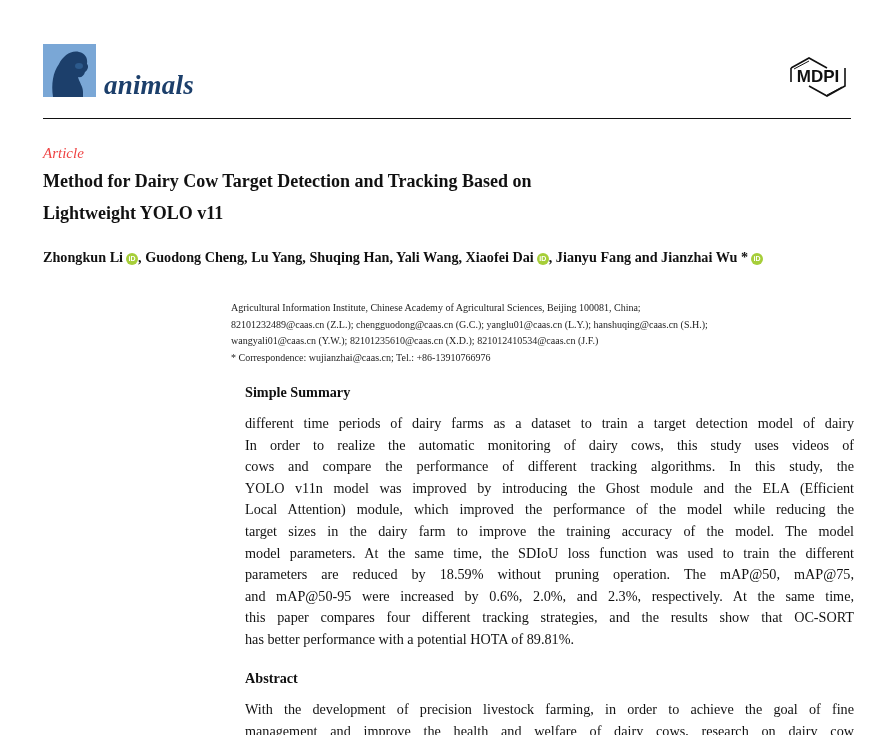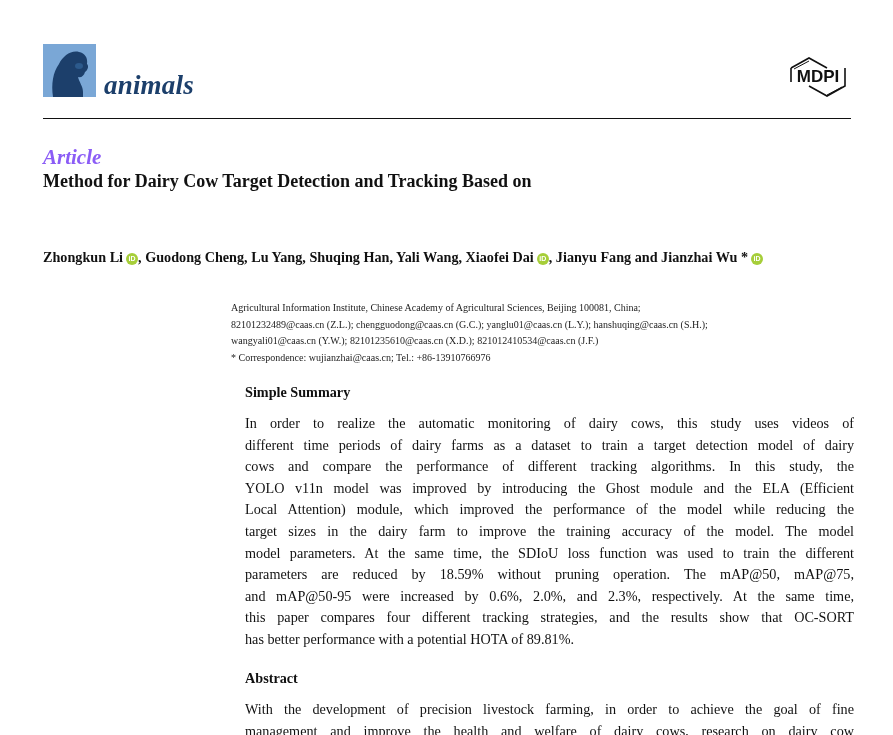--- a/index.html
+++ b/index.html
@@ -11,21 +11,21 @@
   .journal-logo { position: absolute; left: 0; top: 0; width: 53px; height: 53px; background: #7aa7d6; overflow: hidden; }
   .journal-name {
     position: absolute; left: 61px; top: 26px;
     font-family: "Liberation Serif", serif; font-style: italic; font-weight: bold;
     font-size: 27px; color: #1c3f6b; letter-spacing: 0.2px;
   }
   .publisher-logo { position: absolute; right: 0; top: 10px; width: 66px; height: 46px; text-align: center; }
   .rule { position: absolute; left: 43px; top: 118px; width: 808px; height: 1px; background: #111; }
   .article-type {
     position: absolute; left: 43px; top: 145px;
-    font-style: italic; font-size: 21px; color: #8b5cf6; font-weight: bold;
+    font-style: italic; font-size: 15px; color: #ef4444;
   }
   .title {
     position: absolute; left: 43px; top: 165px; width: 830px;
     font-weight: bold; font-size: 18px; line-height: 32px; color: #111;
   }
   .authors {
     position: absolute; left: 43px; top: 249px; width: 840px;
     font-weight: bold; font-size: 14.2px; color: #111; white-space: nowrap;
   }
   .orcid {
@@ -71,38 +71,39 @@
     </svg>
   </div>
 </div>
 
 <div class="rule"></div>
 
 <div class="article-type">Article</div>
 
 <div class="title">
   <div>Method for Dairy Cow Target Detection and Tracking Based on</div>
+  <div>Lightweight YOLO v11</div>
 </div>
 
 <div class="authors">
   <span>Zhongkun Li</span><span class="orcid">iD</span><span>, </span><span>Guodong Cheng</span><span>, </span><span>Lu Yang</span><span>, </span><span>Shuqing Han</span><span>, </span><span>Yali Wang</span><span>, </span><span>Xiaofei Dai</span><span class="orcid">iD</span><span>, </span><span>Jianyu Fang</span><span> and </span><span>Jianzhai Wu *</span><span class="orcid">iD</span>
 </div>
 
 <div class="affil">
   <div>Agricultural Information Institute, Chinese Academy of Agricultural Sciences, Beijing 100081, China;</div>
   <div>82101232489@caas.cn (Z.L.); chengguodong@caas.cn (G.C.); yanglu01@caas.cn (L.Y.); hanshuqing@caas.cn (S.H.);</div>
   <div>wangyali01@caas.cn (Y.W.); 82101235610@caas.cn (X.D.); 821012410534@caas.cn (J.F.)</div>
   <div>*  Correspondence: wujianzhai@caas.cn; Tel.: +86-13910766976</div>
 </div>
 
 <div class="section-heading" style="top:384px;">Simple Summary</div>
 
 <div class="para" style="top:413px;">
+  <span class="line">different time periods of dairy farms as a dataset to train a target detection model of dairy</span>
   <span class="line">In order to realize the automatic monitoring of dairy cows, this study uses videos of</span>
-  <span class="line">different time periods of dairy farms as a dataset to train a target detection model of dairy</span>
   <span class="line">cows and compare the performance of different tracking algorithms.  In this study, the</span>
   <span class="line">YOLO v11n model was improved by introducing the Ghost module and the ELA (Efficient</span>
   <span class="line">Local Attention) module, which improved the performance of the model while reducing the</span>
   <span class="line">target sizes in the dairy farm to improve the training accuracy of the model.  The model</span>
   <span class="line">model parameters.  At the same time, the SDIoU loss function was used to train the different</span>
   <span class="line">parameters are reduced by 18.59% without pruning operation.  The mAP@50, mAP@75,</span>
   <span class="line">and mAP@50-95 were increased by 0.6%, 2.0%, and 2.3%, respectively.  At the same time,</span>
   <span class="line">this paper compares four different tracking strategies, and the results show that OC-SORT</span>
   <span class="line last">has better performance with a potential HOTA of 89.81%.</span>
 </div>

